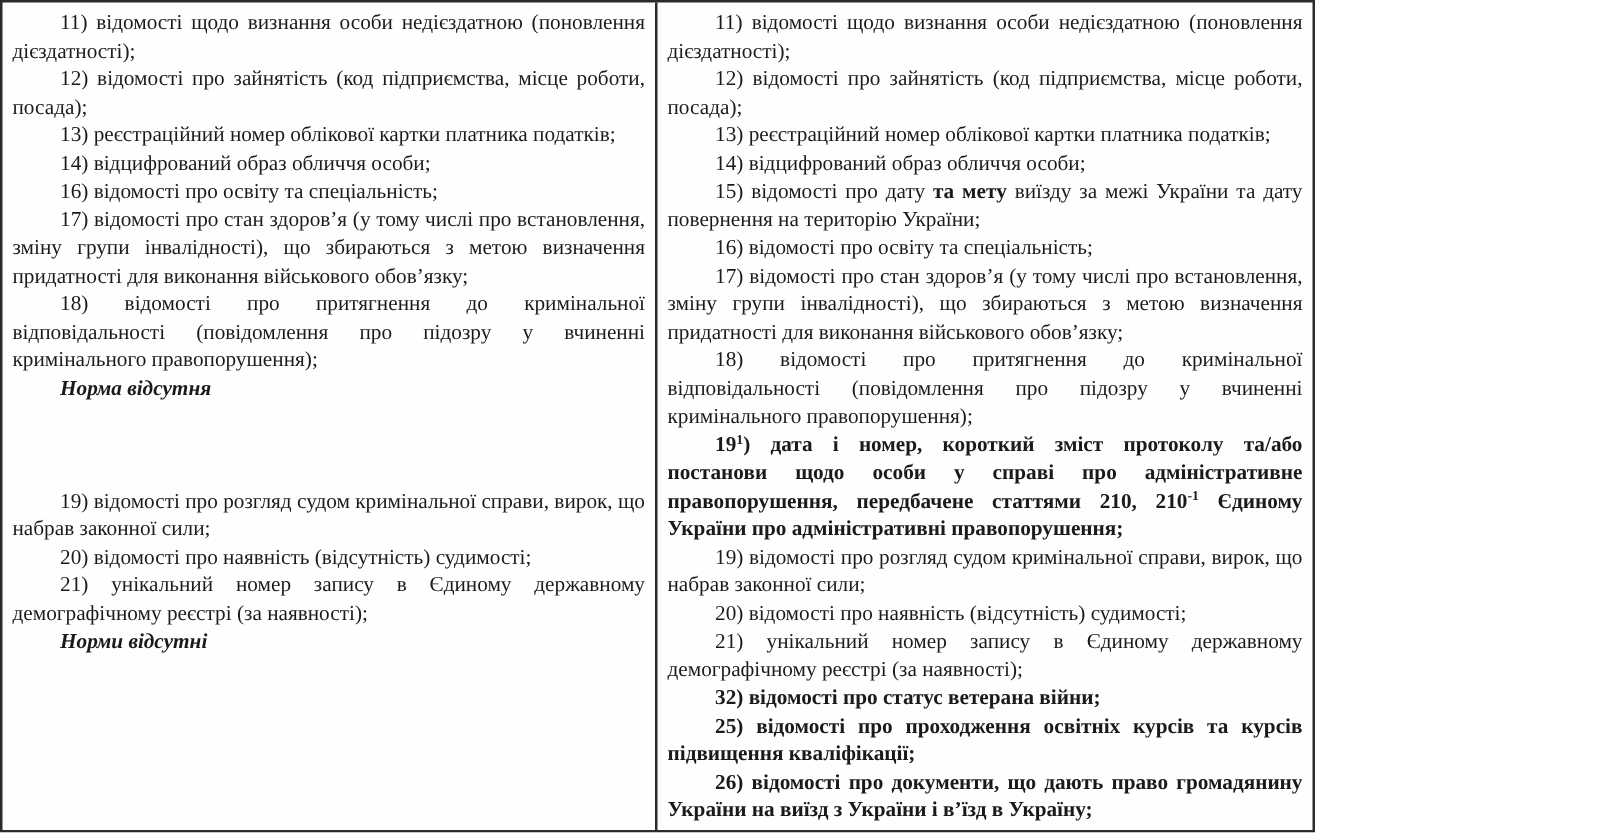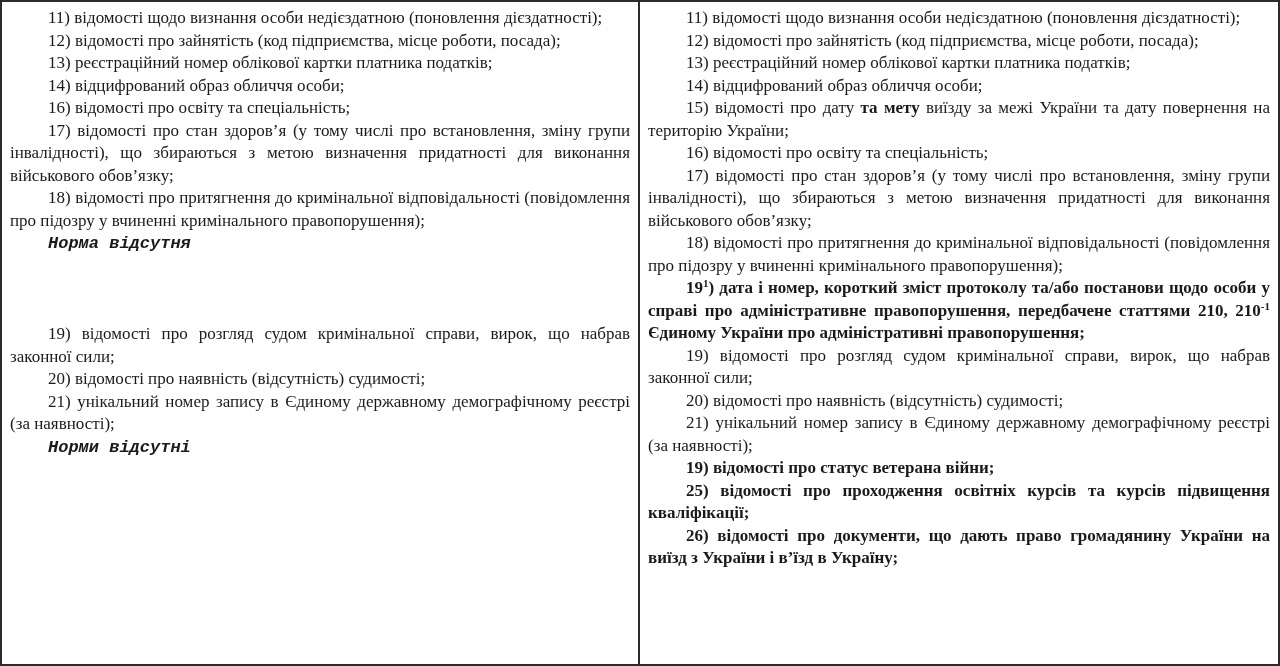--- a/index.html
+++ b/index.html
@@ -7,21 +7,21 @@
     padding: 0;
     background: #ffffff;
   }
   body {
     width: 1280px;
     height: 666px;
     overflow: hidden;
   }
   .doc-table {
     box-sizing: border-box;
-    width: 1280px;
+    width: 1052px;
     height: 666px;
     border: 2px solid #2b2b2b;
     display: flex;
     background: #fefefe;
   }
   .col {
     box-sizing: border-box;
     flex: 1 1 50%;
     padding: 5px 8px 0 8px;
     overflow: hidden;
@@ -32,21 +32,21 @@
   .para {
     margin: 0;
     font-family: "Liberation Serif", "DejaVu Serif", serif;
     font-size: 17px;
     line-height: 22.5px;
     color: #1a1a1a;
     text-align: justify;
     text-indent: 38px;
   }
   .b { font-weight: 700; }
-  .i { font-style: italic; font-family: Liberation Mono, monospace; }
+  .i { font-style: italic; }
   .sup {
     font-size: 11px;
     vertical-align: 6px;
     line-height: 0;
   }
   .spacer { width: 100%; }
 </style>
 </head>
 <body>
 
@@ -72,17 +72,17 @@
       <p class="para"><span class="">13) реєстраційний номер облікової картки платника податків;</span></p>
       <p class="para"><span class="">14) відцифрований образ обличчя особи;</span></p>
       <p class="para"><span class="">15) відомості про дату </span><span class="b">та мету</span><span class=""> виїзду за межі України та дату повернення на територію України;</span></p>
       <p class="para"><span class="">16) відомості про освіту та спеціальність;</span></p>
       <p class="para"><span class="">17) відомості про стан здоров’я (у тому числі про встановлення, зміну групи інвалідності), що збираються з метою визначення придатності для виконання військового обов’язку;</span></p>
       <p class="para"><span class="">18) відомості про притягнення до кримінальної відповідальності (повідомлення про підозру у вчиненні кримінального правопорушення);</span></p>
       <p class="para"><span class="b">19</span><span class="b sup">1</span><span class="b">) дата і номер, короткий зміст протоколу та/або постанови щодо особи у справі про адміністративне правопорушення, передбачене статтями 210, 210</span><span class="b sup">-1</span><span class="b"> Єдиному України про адміністративні правопорушення;</span></p>
       <p class="para"><span class="">19) відомості про розгляд судом кримінальної справи, вирок, що набрав законної сили;</span></p>
       <p class="para"><span class="">20) відомості про наявність (відсутність) судимості;</span></p>
       <p class="para"><span class="">21) унікальний номер запису в Єдиному державному демографічному реєстрі (за наявності);</span></p>
-      <p class="para"><span class="b">19) відомості про статус ветерана війни;</span></p>
+      <p class="para"><span class="b">32) відомості про статус ветерана війни;</span></p>
       <p class="para"><span class="b">25) відомості про проходження освітніх курсів та курсів підвищення кваліфікації;</span></p>
       <p class="para"><span class="b">26) відомості про документи, що дають право громадянину України на виїзд з України і в’їзд в Україну;</span></p>
     </div>
 </div>
 
 </body></html>

